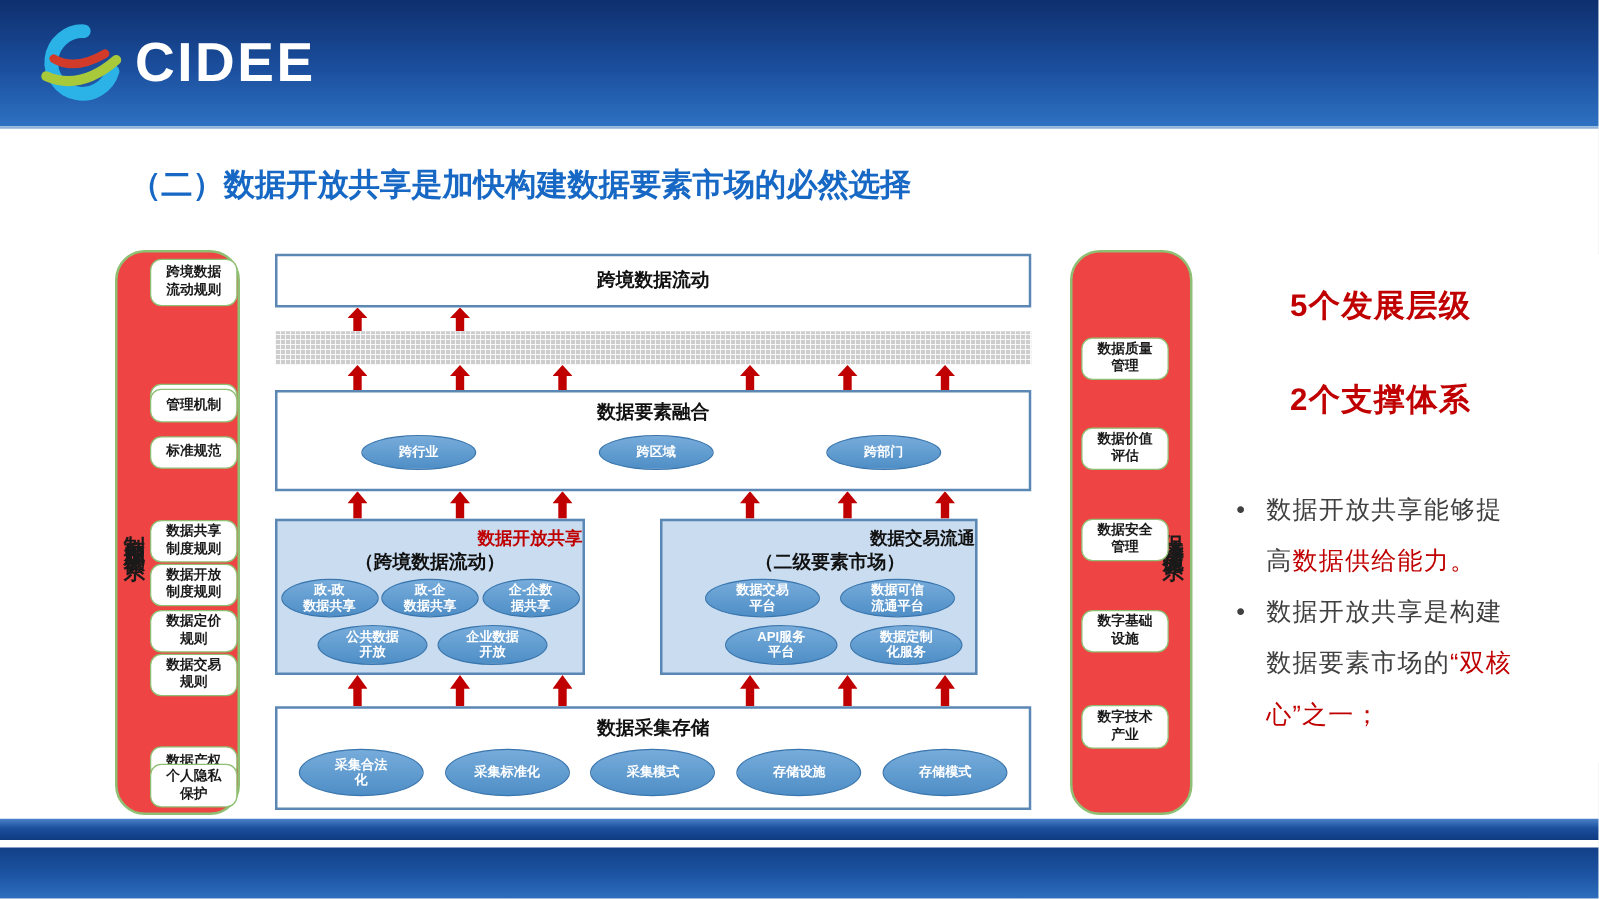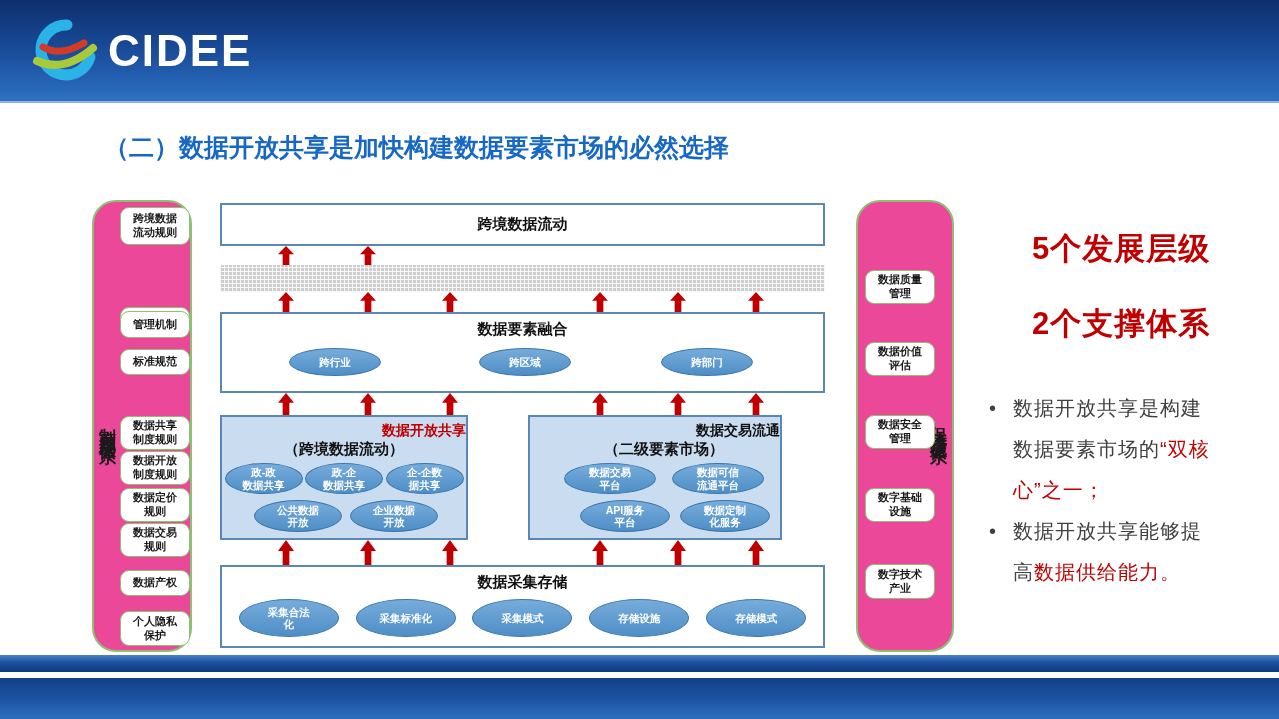--- a/index.html
+++ b/index.html
@@ -10,21 +10,21 @@
   .header{position:absolute;left:0;top:0;width:100%;height:101px;
           background:linear-gradient(180deg,#0e2f6e 0%,#1b4f9e 55%,#2e71c2 100%);
           border-bottom:2px solid #8fb3d9;display:flex;align-items:center;}
   .logo-wrap{display:flex;align-items:center;margin-left:30px;}
   .logo-text{color:#fff;font-weight:bold;font-size:44px;letter-spacing:2px;margin-left:8px;}
 
   
   .slide-title{position:absolute;left:104px;top:131px;font-size:25px;font-weight:bold;color:#1668c4;}
 
   
-  .pillar{position:absolute;top:200px;height:452px;border:2px solid #8fbf72;border-radius:24px;background:#ec4899;box-sizing:border-box;}
+  .pillar{position:absolute;top:200px;height:452px;border:2px solid #8fbf72;border-radius:24px;background:#ef4444;box-sizing:border-box;}
   .pillar-left{left:92px;width:100px;}
   .pillar-right{left:856px;width:98px;}
   .pillar-label{position:absolute;top:50%;transform:translateY(-50%);
                 writing-mode:vertical-rl;text-orientation:upright;
                 font-size:17px;font-weight:bold;color:#1a1a1a;letter-spacing:4px;}
   .pillar-left .pillar-label{left:2px;}
   .pillar-right .pillar-label{right:2px;}
   .pill{position:absolute;width:70px;border:1.6px solid #8fbf72;border-radius:9px;background:#fff;
         display:flex;align-items:center;justify-content:center;text-align:center;
         font-weight:bold;font-size:11px;line-height:1.25;color:#1a1a1a;
@@ -45,21 +45,21 @@
   .oval{background:linear-gradient(180deg,#77acdb,#4e8ec6);border:1.8px solid #3a76ad;border-radius:50%;
         color:#fff;font-weight:bold;font-size:10.5px;line-height:1.15;
         display:flex;align-items:center;justify-content:center;text-align:center;
         white-space:pre-line;box-sizing:border-box;}
   .market{background:#c9dcf0;}
   .market .mtitle{font-weight:bold;font-size:14px;text-align:right;margin-top:5px;}
   .market .msub{font-weight:bold;font-size:15px;color:#111;text-align:center;}
   .orow{display:flex;justify-content:space-evenly;align-items:center;}
 
   
-  .side-heading{position:absolute;color:#c00000;font-weight:bold;font-size:31px;letter-spacing:1px;}
+  .side-heading{position:absolute;color:#c00000;font-weight:bold;font-size:25px;letter-spacing:1px;}
   .bullets{position:absolute;left:985px;top:388px;width:232px;}
   .bullet{position:relative;padding-left:28px;font-size:20px;line-height:41px;
           color:#404040;letter-spacing:1px;}
   .bullet::before{content:"•";position:absolute;left:4px;top:0;color:#404040;}
   .seg-red{color:#c00000;}
 
   
   .footer-thin{position:absolute;left:0;top:655px;width:100%;height:17px;
                background:linear-gradient(180deg,#4a82c8 0%,#1b4f9e 45%,#0f3a80 100%);}
   .footer-thick{position:absolute;left:0;top:678px;width:100%;height:41px;
@@ -91,21 +91,21 @@
     <div class="pill" style="top:109px;height:27px;">管理机制</div>
     <div class="pill" style="top:147px;height:26px;">标准规范</div>
     <div class="pill" style="top:214px;height:34px;">数据共享
 制度规则</div>
     <div class="pill" style="top:249px;height:34px;">数据开放
 制度规则</div>
     <div class="pill" style="top:286px;height:34px;">数据定价
 规则</div>
     <div class="pill" style="top:321px;height:34px;">数据交易
 规则</div>
-    <div class="pill" style="top:368px;height:26px;">数据产权</div>
+    <div class="pill" style="top:395px;height:26px;">数据产权</div>
     <div class="pill" style="top:409px;height:35px;">个人隐私
 保护</div>
   </div>
 
   <div class="pillar pillar-right">
     <div class="pillar-label">保障措施体系</div>
     <div class="pill" style="top:68px;height:34px;">数据质量
 管理</div>
     <div class="pill" style="top:140px;height:34px;">数据价值
 评估</div>
@@ -211,23 +211,23 @@
         <div class="oval" style="width:100px;height:38px;">存储模式</div>
       </div>
     </div>
   </div>
 
   <div class="side-heading" style="left:1032px;top:228px;">5个发展层级</div>
   <div class="side-heading" style="left:1032px;top:303px;">2个支撑体系</div>
 
   <div class="bullets">
     <div class="bullet">
+      <span>数据开放共享能够提高</span><span class="seg-red">数据供给能力。</span>
+    </div>
+    <div class="bullet">
       <span>数据开放共享是构建数据要素市场的</span><span class="seg-red">“双核心”之一；</span>
-    </div>
-    <div class="bullet">
-      <span>数据开放共享能够提高</span><span class="seg-red">数据供给能力。</span>
     </div>
   </div>
 
   <div class="footer-thin"></div>
   <div class="footer-thick"></div>
 
 </div>
 
 </body></html>

